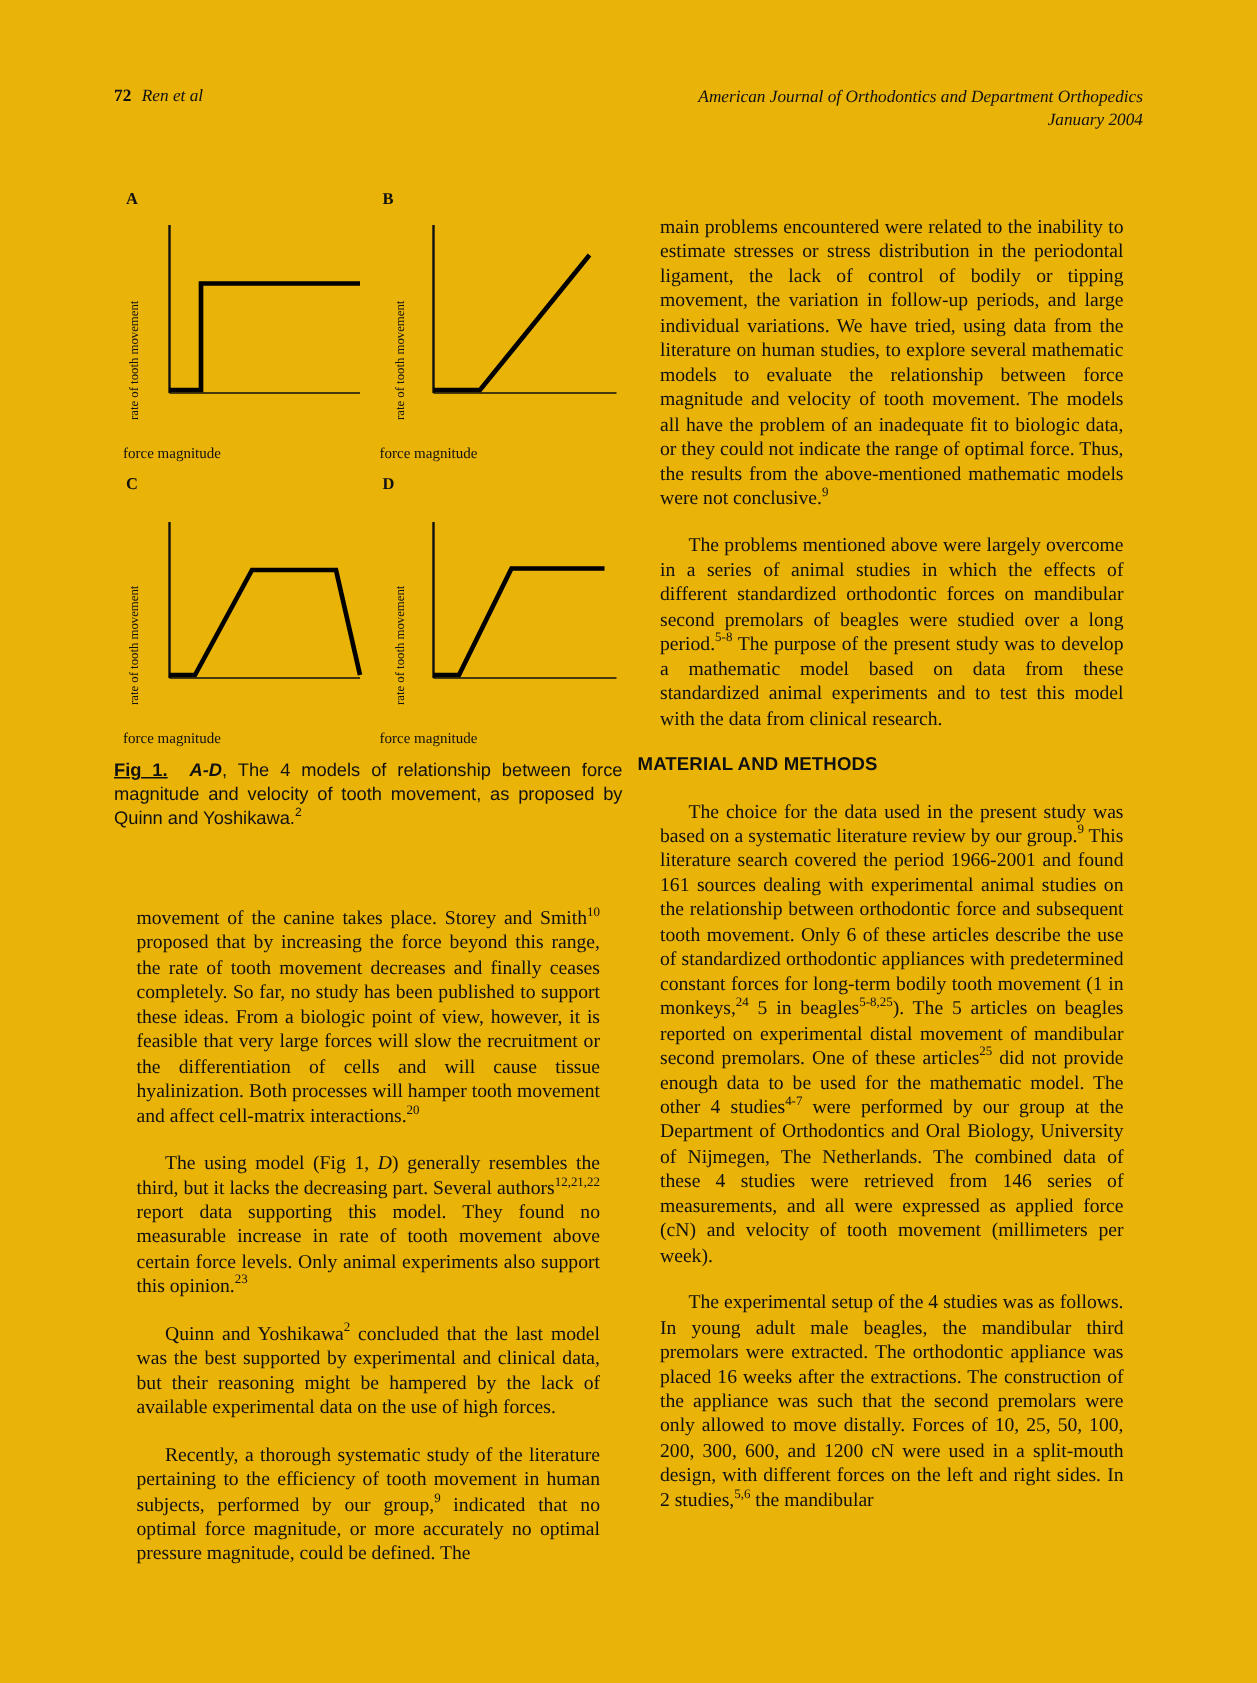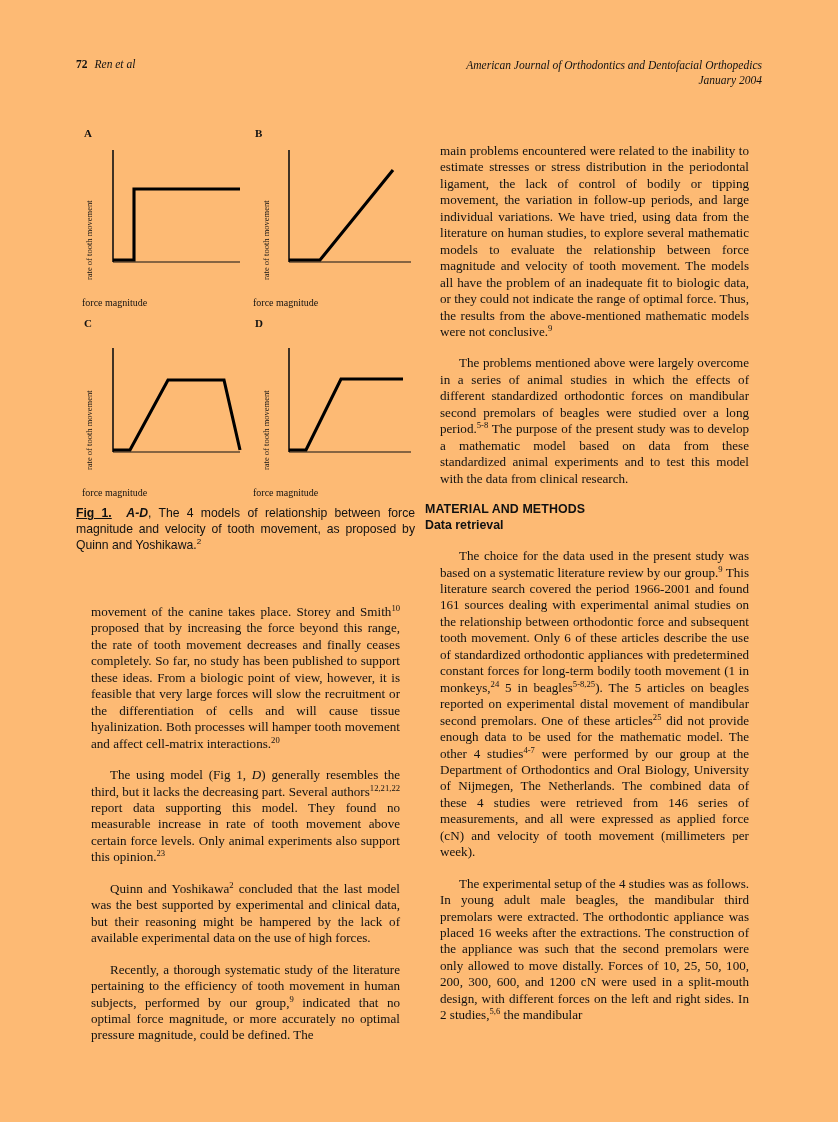--- a/index.html
+++ b/index.html
@@ -15,21 +15,21 @@
     color: #111111;
     position: relative;
     overflow: hidden;
   }
 
   .page {
     position: absolute;
     left: 0; top: 0;
     width: 838px;
     height: 1122px;
-    background: #fdba74;
+    background: #eab308;
   }
 
   
   .runhead {
     position: absolute;
     left: 76px;
     top: 58px;
     width: 686px;
     height: 42px;
   }
@@ -193,21 +193,21 @@
 </head>
 <body>
 
 <div class="page">
 
   <div class="runhead">
     <div class="runhead-left">
       <span class="folio">72</span><span class="authors">Ren et al</span>
     </div>
     <div class="runhead-right">
-      <div>American Journal of Orthodontics and Dentofacial Orthopedics</div>
+      <div>American Journal of Orthodontics and Department Orthopedics</div>
       <div>January 2004</div>
     </div>
   </div>
 
   <div class="col col-left">
 
     <div class="figure">
       <div class="panels">
 
         <div class="panel panel-A">
@@ -265,19 +265,18 @@
         <p><span>Quinn and Yoshikawa</span><sup>2</sup><span> concluded that the last model was the best supported by experimental and clinical data, but their reasoning might be hampered by the lack of available experimental data on the use of high forces.</span></p>
         <p><span>Recently, a thorough systematic study of the literature pertaining to the efficiency of tooth movement in human subjects, performed by our group,</span><sup>9</sup><span> indicated that no optimal force magnitude, or more accurately no optimal pressure magnitude, could be defined. The</span></p>
       </div>
   </div>
 
   <div class="col col-right">
     <div class="right-body body-text">
         <p class="noindent"><span>main problems encountered were related to the inability to estimate stresses or stress distribution in the periodontal ligament, the lack of control of bodily or tipping movement, the variation in follow-up periods, and large individual variations. We have tried, using data from the literature on human studies, to explore several mathematic models to evaluate the relationship between force magnitude and velocity of tooth movement. The models all have the problem of an inadequate fit to biologic data, or they could not indicate the range of optimal force. Thus, the results from the above-mentioned mathematic models were not conclusive.</span><sup>9</sup></p>
         <p><span>The problems mentioned above were largely overcome in a series of animal studies in which the effects of different standardized orthodontic forces on mandibular second premolars of beagles were studied over a long period.</span><sup>5-8</sup><span> The purpose of the present study was to develop a mathematic model based on data from these standardized animal experiments and to test this model with the data from clinical research.</span></p>
         <div class="head1">MATERIAL AND METHODS</div>
-        <div class="head2">Data retrieval</div>
         <p><span>The choice for the data used in the present study was based on a systematic literature review by our group.</span><sup>9</sup><span> This literature search covered the period 1966-2001 and found 161 sources dealing with experimental animal studies on the relationship between orthodontic force and subsequent tooth movement. Only 6 of these articles describe the use of standardized orthodontic appliances with predetermined constant forces for long-term bodily tooth movement (1 in monkeys,</span><sup>24</sup><span> 5 in beagles</span><sup>5-8,25</sup><span>). The 5 articles on beagles reported on experimental distal movement of mandibular second premolars. One of these articles</span><sup>25</sup><span> did not provide enough data to be used for the mathematic model. The other 4 studies</span><sup>4-7</sup><span> were performed by our group at the Department of Orthodontics and Oral Biology, University of Nijmegen, The Netherlands. The combined data of these 4 studies were retrieved from 146 series of measurements, and all were expressed as applied force (cN) and velocity of tooth movement (millimeters per week).</span></p>
         <p><span>The experimental setup of the 4 studies was as follows. In young adult male beagles, the mandibular third premolars were extracted. The orthodontic appliance was placed 16 weeks after the extractions. The construction of the appliance was such that the second premolars were only allowed to move distally. Forces of 10, 25, 50, 100, 200, 300, 600, and 1200 cN were used in a split-mouth design, with different forces on the left and right sides. In 2 studies,</span><sup>5,6</sup><span> the mandibular</span></p>
       </div>
   </div>
 
 </div>
 
 </body></html>

